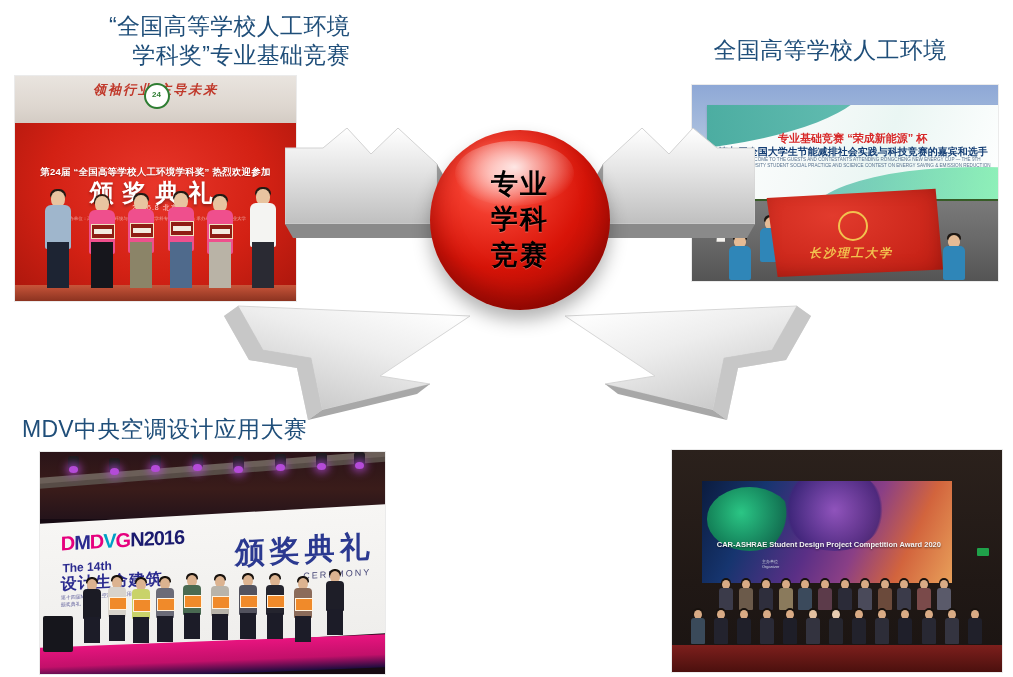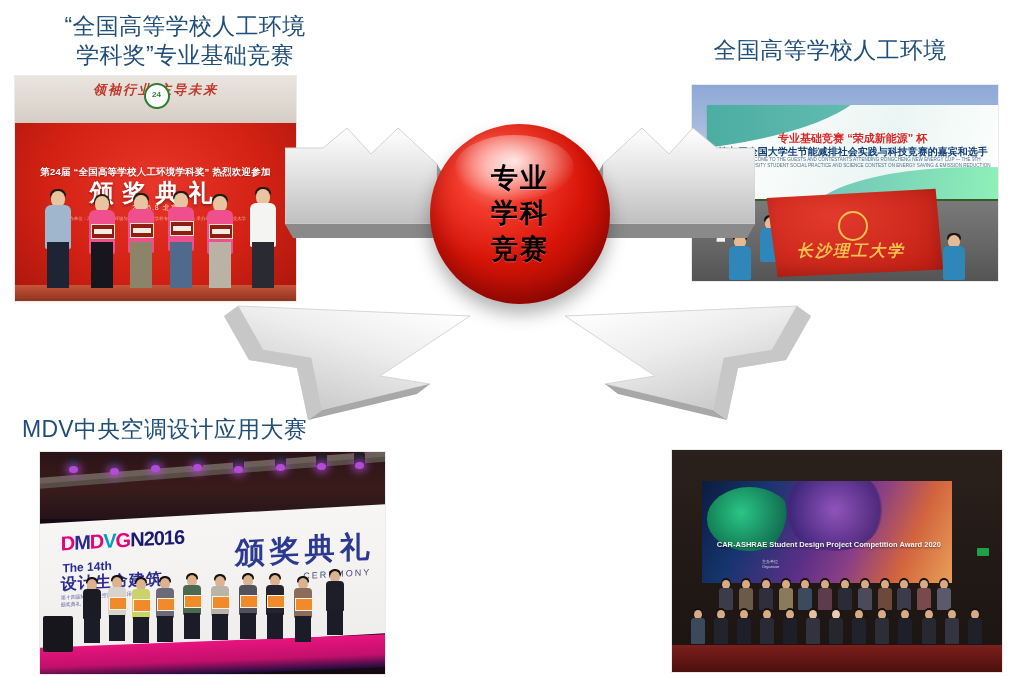--- a/index.html
+++ b/index.html
@@ -22,21 +22,21 @@
   .quad-title {
     position: absolute;
     color: #1F4E79;
     font-size: 23px;
     line-height: 29px;
     font-weight: 400;
     letter-spacing: 0.3px;
     white-space: pre-line;
     font-family: "Liberation Sans", "DejaVu Sans", sans-serif;
   }
-  #title-tl { left: 20px;  top: 12px;  width: 330px; text-align: center; }
+  #title-tl { left: 20px;  top: 12px;  width: 330px; text-align: right; }
   #title-tr { left: 660px; top: 36px;  width: 340px; text-align: center; }
   #title-bl { left: 22px;  top: 415px; width: 370px; text-align: left; }
   #title-br { left: 648px; top: 415px; width: 360px; text-align: left; }
 
   
   .photo {
     position: absolute;
     overflow: hidden;
     background: #222;
     box-shadow: 0 0 0 1px rgba(0,0,0,0.08);
@@ -120,21 +120,21 @@
   .p2-cone{position:absolute;left:8%;bottom:20%;width:9px;height:34px;
     background:repeating-linear-gradient(180deg,#e24a2b 0 6px,#f5f3ef 6px 12px);
     clip-path:polygon(35% 0,65% 0,100% 100%,0 100%);}
   .p2-flag{position:absolute;left:22%;bottom:2%;width:60%;height:48%;
     background:radial-gradient(ellipse at 40% 35%,#e23b2d,#bf1b10);
     clip-path:polygon(4% 16%,96% 6%,100% 92%,10% 100%);
     box-shadow:inset 0 0 22px rgba(0,0,0,.28);}
   .p2-emblem{position:absolute;left:50%;top:30%;margin-left:-13px;width:26px;height:26px;border-radius:50%;
     border:2px solid #f2c14e;}
   .p2-flagtext{position:absolute;left:0;bottom:16%;width:100%;text-align:center;
-    color:#f2c14e;font-size:16px;font-weight:bold;font-family:"Liberation Serif","DejaVu Serif",serif;
+    color:#f2c14e;font-size:12px;font-weight:bold;font-family:"Liberation Serif","DejaVu Serif",serif;
     font-style:italic;letter-spacing:2px;}
   .p2-stud{position:absolute;bottom:8%;}
   .p2-shead{position:absolute;left:50%;margin-left:-6px;top:0;width:12px;height:13px;border-radius:50% 50% 45% 45%;background:#e4bb95;}
   .p2-shair{position:absolute;left:50%;margin-left:-7px;top:-2px;width:14px;height:7px;border-radius:7px 7px 2px 2px;background:#1d1712;}
   .p2-sbody{position:absolute;left:50%;margin-left:-11px;top:11px;width:22px;height:34px;border-radius:5px 5px 2px 2px;background:#2f86b8;}
 
   
   .p3-dark{position:absolute;left:0;top:0;width:100%;height:100%;background:#160a12;}
   .p3-truss{position:absolute;left:0;top:0;width:100%;height:30%;
     background:linear-gradient(180deg,#2a1418 0%,#3a1c1a 55%,#24131a 100%);}
@@ -182,21 +182,21 @@
   .p4-row{position:absolute;left:0;width:100%;}
   .p4-p{position:absolute;bottom:0;}
   .p4-ph{position:absolute;left:50%;margin-left:-4px;top:0;width:8px;height:9px;border-radius:50%;background:#d9ab85;}
   .p4-phr{position:absolute;left:50%;margin-left:-5px;top:-2px;width:10px;height:6px;border-radius:5px 5px 1px 1px;background:#18120e;}
   .p4-pb{position:absolute;left:50%;margin-left:-7px;top:8px;width:14px;height:22px;border-radius:3px 3px 1px 1px;}
   .p4-exit{position:absolute;right:4%;top:44%;width:12px;height:8px;background:#1fa14a;border-radius:1px;}
 
   
   #center-sphere {
     position: absolute;
-    left: 430px; top: 124px;
+    left: 430px; top: 130px;
     width: 180px; height: 180px;
     border-radius: 50%;
     background:
       radial-gradient(circle at 36% 26%, #ff8e82 0%, #f23b2c 22%, #d81408 52%, #b00c04 78%, #7d0600 100%);
     box-shadow: 0 10px 18px rgba(0,0,0,0.30), inset 0 -12px 26px rgba(90,0,0,0.45);
     z-index: 6;
   }
   #center-sphere:before {
     content:"";
     position:absolute; left:14%; top:6%;

